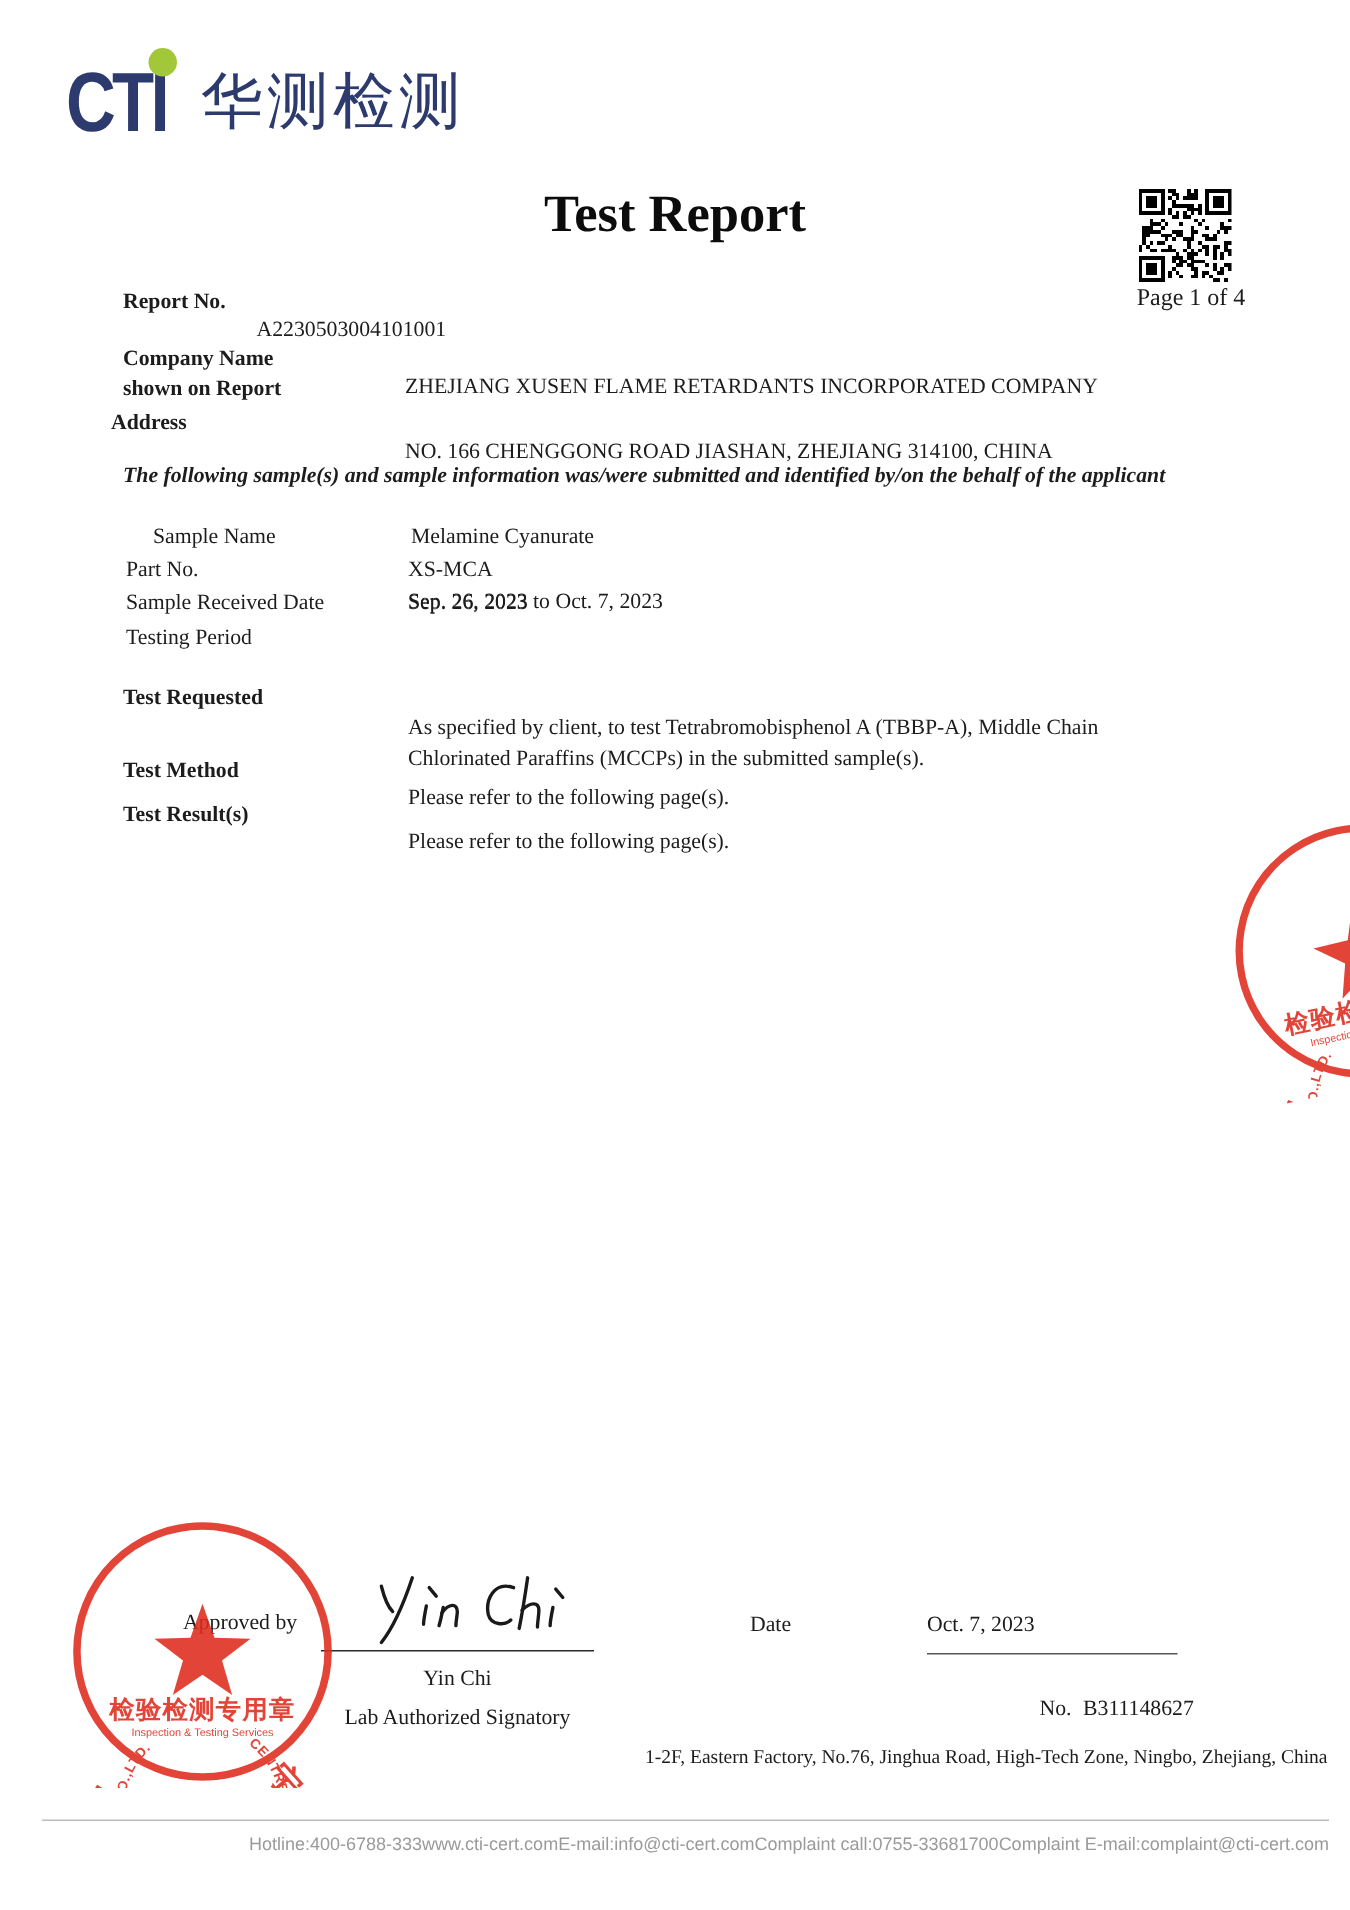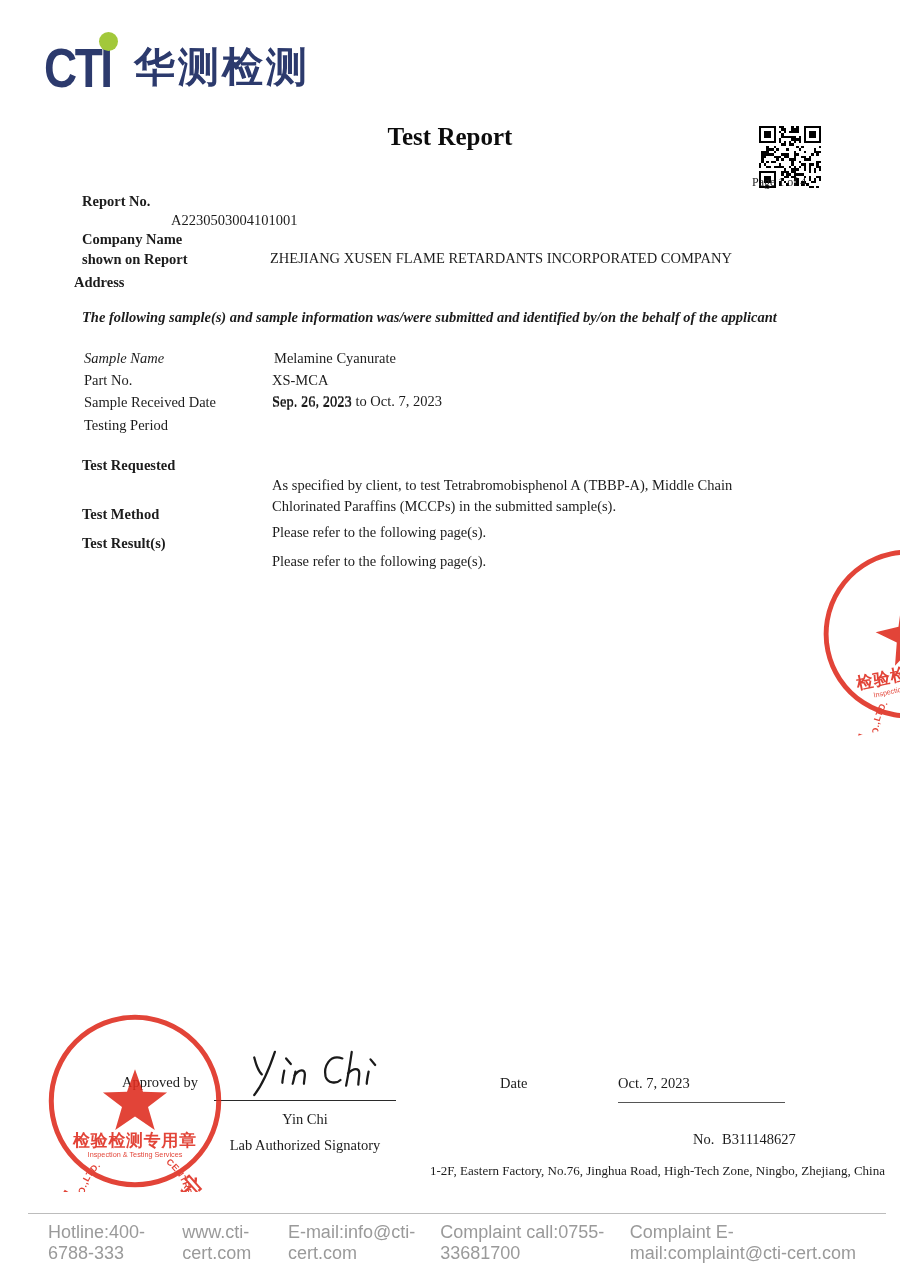--- a/index.html
+++ b/index.html
@@ -14,29 +14,29 @@
   
   .logo-cti {
     left:44px; top:40px;
     font-family:"Liberation Sans", sans-serif; font-weight:bold;
     font-size:56px; line-height:1; color:#2c3a6d;
     letter-spacing:-3px; transform:scaleX(.82); transform-origin:left top;
   }
   .logo-dot { left:99px; top:32px; width:19px; height:19px; border-radius:50%; background:#a2c83a; }
   .logo-cn {
     left:134px; top:47px;
-    font-family:"Liberation Sans", sans-serif; font-weight:bold;
+    font-family:"Liberation Sans", sans-serif; font-weight:normal;
     font-size:41px; line-height:1; color:#2c3a6d; letter-spacing:3px;
   }
 
   
   .title { left:0; top:123px; width:900px; text-align:center;
-           font-size:25px; font-weight:bold; color:#0c0c0c; }
+           font-size:35px; font-weight:bold; color:#0c0c0c; }
   .qr { left:759px; top:126px; width:62px; height:62px; }
-  .page-label { left:752px; top:175px; width:84px; font-size:12px; }
+  .page-label { left:752px; top:190px; width:84px; font-size:16px; text-align:center; }
 
   
   .lbl { font-weight:bold; font-size:14.5px; }
   .val { font-size:14.5px;margin-top:19px; }
   .plain { font-size:14.5px; }
 
   .statement { left:82px; top:307px; width:706px; font-weight:bold;
                font-size:14.5px; line-height:21px;font-style:italic; }
 
   
@@ -44,22 +44,22 @@
   .stamp-left  { left:44px;  top:1010px; width:182px; height:182px; }
   .stamp-right { left:819px; top:545px;  width:178px; height:178px; transform:rotate(-12deg); }
 
   
   .sig-script { left:243px; top:1046px; width:150px; height:53px; z-index:3; }
   .sig-line  { left:214px; top:1100px; width:182px; height:0; border-top:1.6px solid #2a2a2a; z-index:2; }
   .date-line { left:618px; top:1102px; width:167px; height:0; border-top:1.8px solid #555; z-index:2; }
 
   .footer-rule { left:28px; top:1213px; width:858px; height:0; border-top:1px solid #bcbcbc; }
   .footer-row {
-    left:48px; top:1222px; width:838px; display:flex; justify-content:center;
-    font-family:"Liberation Sans", sans-serif; font-size:18px; color:#9a9a9a;
+    left:48px; top:1222px; width:838px; display:flex; justify-content:flex-end;
+    font-family:"Liberation Sans", sans-serif; font-size:12px; color:#9a9a9a;
   }
 </style>
 </head>
 <body>
 
 <div class="page">
 
   <div class="abs logo-cti">CTI</div>
   <div class="abs logo-dot"></div>
   <div class="abs logo-cn">华测检测</div>
@@ -255,24 +255,25 @@
   <div class="abs page-label">Page 1 of 4</div>
 
   <div class="abs lbl" style="left:82px; top:193px;">Report No.</div>
   <div class="abs val" style="left:171px; top:193px;">A2230503004101001</div>
 
   <div class="abs lbl" style="left:82px; top:231px;">Company Name</div>
   <div class="abs lbl" style="left:82px; top:251px;">shown on Report</div>
   <div class="abs val" style="left:270px; top:231px;">ZHEJIANG XUSEN FLAME RETARDANTS INCORPORATED COMPANY</div>
 
   <div class="abs lbl" style="left:74px; top:274px;">Address</div>
+  <div class="abs val" style="left:270px; top:274px;">NO. 166 CHENGGONG ROAD JIASHAN, ZHEJIANG 314100, CHINA</div>
 
   <div class="abs statement">The following sample(s) and sample information was/were submitted and identified by/on the behalf of the applicant</div>
 
-  <div class="abs plain" style="left:84px; top:350px;font-style:italic;">Sample Name</div>
+  <div class="abs plain" style="left:102px; top:350px;">Sample Name</div>
   <div class="abs plain" style="left:274px; top:350px;">Melamine Cyanurate</div>
   <div class="abs plain" style="left:84px; top:372px;">Part No.</div>
   <div class="abs plain" style="left:272px; top:372px;">XS-MCA</div>
   <div class="abs plain" style="left:84px; top:394px;">Sample Received Date</div>
   <div class="abs plain" style="left:272px; top:394px;">Sep. 26, 2023</div>
   <div class="abs plain" style="left:84px; top:417px;">Testing Period</div>
   <div class="abs plain" style="left:272px; top:393px;">Sep. 26, 2023 to Oct. 7, 2023</div>
 
   <div class="abs lbl" style="left:82px; top:457px;">Test Requested</div>
   <div class="abs val" style="left:272px; top:456px; width:480px; line-height:21px;">As specified by client, to test Tetrabromobisphenol A (TBBP-A), Middle Chain Chlorinated Paraffins (MCCPs) in the submitted sample(s).</div>

